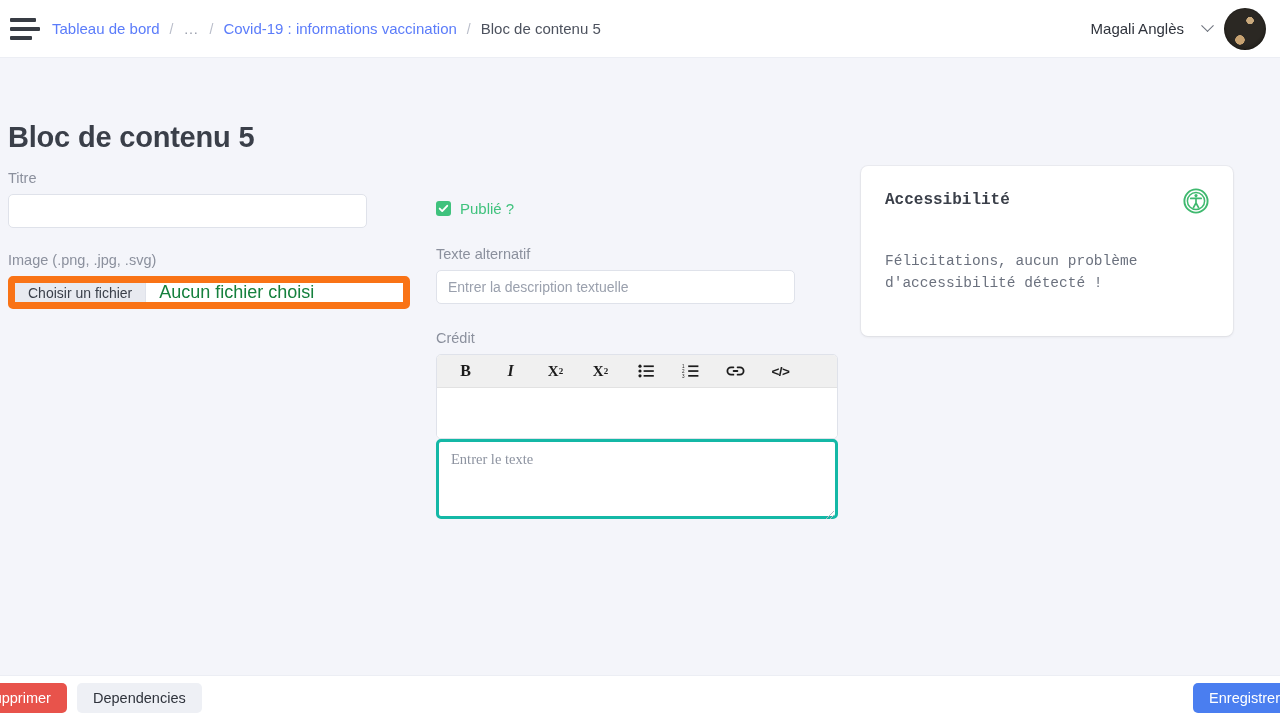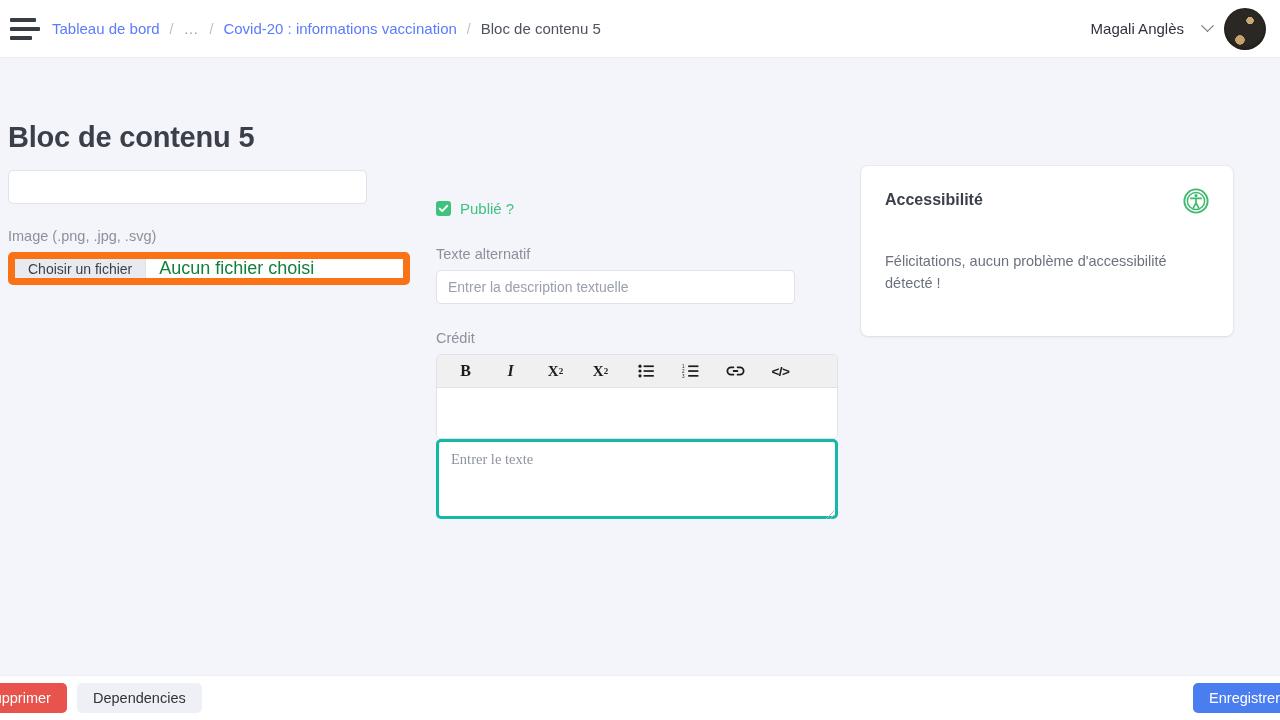--- a/index.html
+++ b/index.html
@@ -141,20 +141,21 @@
     position:absolute; right:3px; bottom:3px; width:11px; height:11px;
     pointer-events:none;
   }
 
   
   .a11y-card {
     position:absolute; left:861px; top:108px; width:372px; height:170px;
     background:#fff; border-radius:7px;
     box-shadow:0 1px 3px rgba(40,45,60,.09), 0 0 0 1px rgba(40,45,60,.04);
     padding:22px 24px;
+    font-family:Liberation Mono, monospace;
   }
   .a11y-head { display:flex; align-items:flex-start; justify-content:space-between; }
   .a11y-title { font-size:16px; font-weight:700; color:#3a3f49; margin-top:3px; }
   .a11y-msg { margin-top:36px; font-size:14.5px; color:#6b717e; line-height:1.55; max-width:320px; }
 
   
   .bottombar {
     position:absolute; left:0; bottom:0; width:1280px; height:45px;
     background:#ffffff; border-top:1px solid #eceef4;
     display:flex; align-items:center;
@@ -180,39 +181,40 @@
     <span></span>
     <span></span>
     <span></span>
   </div>
 
   <nav class="breadcrumb">
     <a class="bc-link" href="#">Tableau de bord</a>
     <span class="bc-sep">/</span>
     <span class="bc-ellipsis">…</span>
     <span class="bc-sep">/</span>
-    <a class="bc-link" href="#">Covid-20 : informations vaccination</a>
+    <a class="bc-link" href="#">Covid-19 : informations vaccination</a>
     <span class="bc-sep">/</span>
     <span class="bc-current">Bloc de contenu 5</span>
   </nav>
 
   <div class="user-area">
     <div class="user-name">
       <span>Magali Anglès</span>
       <i class="chev"></i>
     </div>
     <div class="avatar"></div>
   </div>
 </div>
 
 <div class="page">
 
   <h1 class="page-title">Bloc de contenu 5</h1>
 
   <div class="col-left">
+    <label class="field-label">Titre</label>
     <input class="text-input" type="text" value="" placeholder="" style="">
 
     <label class="field-label" style="margin-top:24px;">Image (.png, .jpg, .svg)</label>
     <div class="file-row">
       <div class="file-btn">Choisir un fichier</div>
       <div class="file-name">Aucun fichier choisi</div>
     </div>
   </div>
 
   <div class="col-mid">

